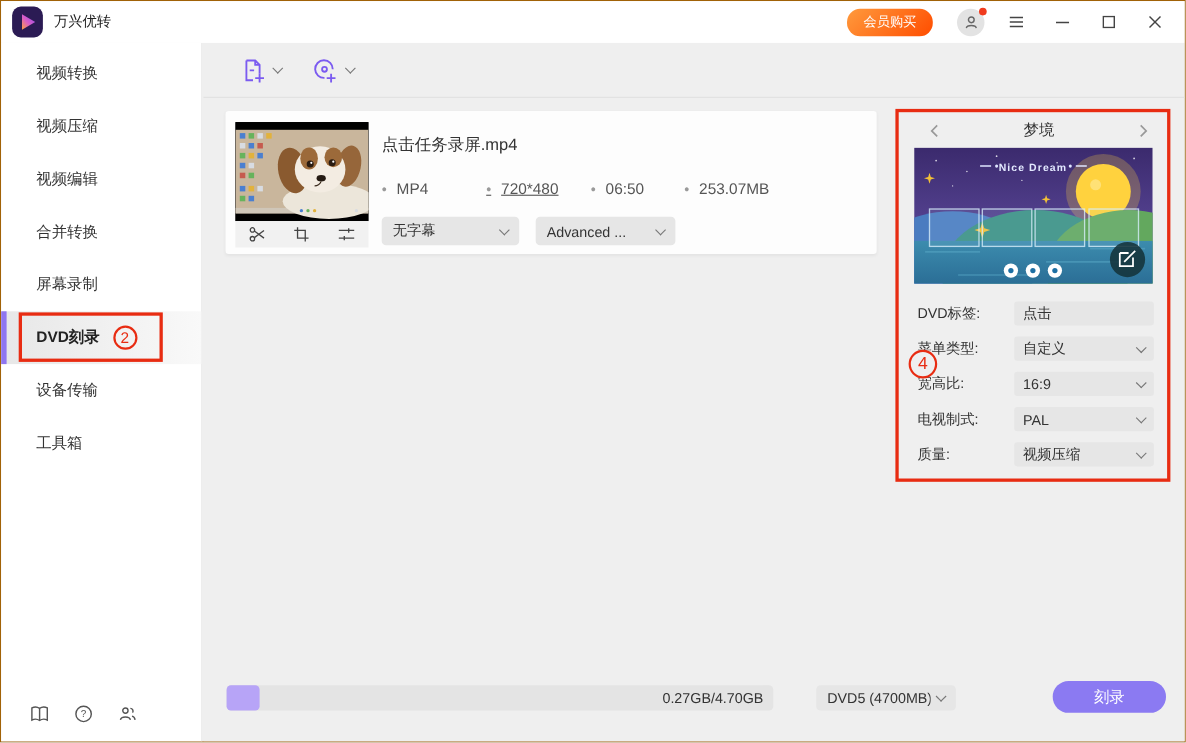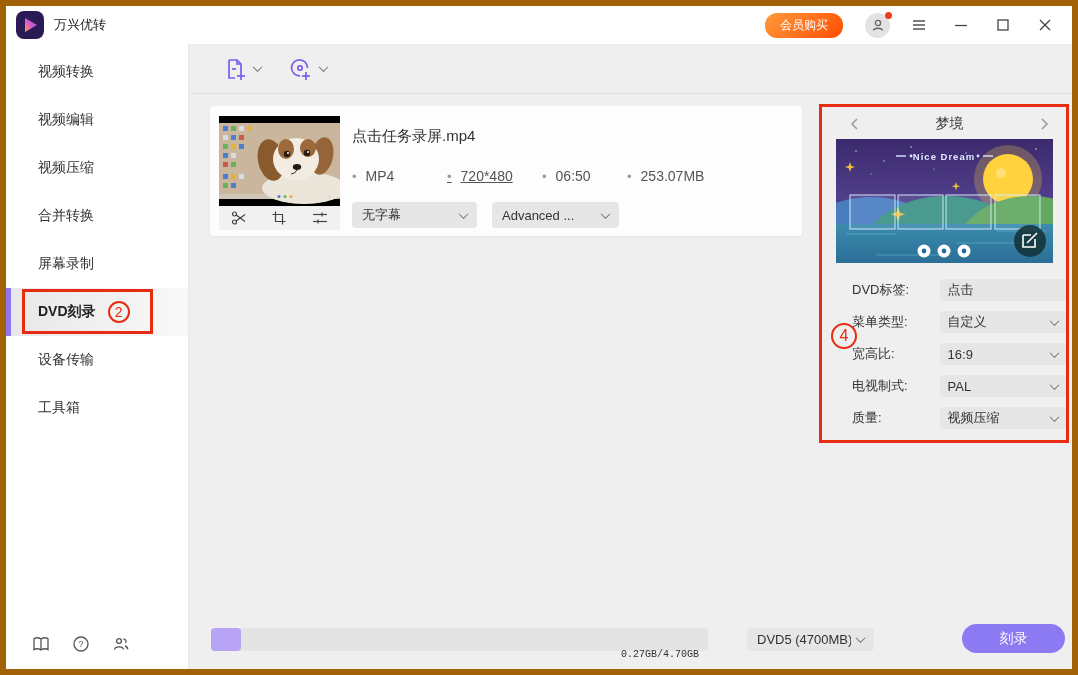--- a/index.html
+++ b/index.html
@@ -1,18 +1,18 @@
 <!DOCTYPE html>
 <html><head>
 <meta charset="utf-8">
 <style>
   * { margin:0; padding:0; box-sizing:border-box; }
   body { background:#d8d8d8; font-family:"Liberation Sans","DejaVu Sans",sans-serif; }
   .window { position:relative; width:1078px; height:675px; background:#efefef;
-            border:6px solid #a16207; overflow:hidden; }
+            border:1px solid #a16207; overflow:hidden; }
 
   
   .titlebar { position:absolute; top:0; left:0; right:0; height:38px; background:#fff;
               display:flex; align-items:center; padding:0 14px 0 10px; z-index:6; }
   .logo { width:28px; height:28px; border-radius:8px; background:#2b1b54; margin-right:10px;
           display:flex; align-items:center; justify-content:center; flex:0 0 auto; }
   .app-title { font-size:13px; color:#222; }
   .tb-right { margin-left:auto; display:flex; align-items:center; gap:16px; }
   .buy-btn { background:linear-gradient(135deg,#ff9a3d,#ff4d00); color:#fff; font-size:12px;
              padding:4px 15px; border-radius:12px; cursor:pointer; }
@@ -75,36 +75,36 @@
 
   
   .panel { position:absolute; left:629px; top:60px; width:250px; height:339px;
            border:3px solid #e82c12; }
   .panel-header { display:flex; align-items:center; justify-content:space-between;
                   padding:8px 14px 6px;margin-left:11px; }
   .panel-title { font-size:14px; color:#333; }
   .arrow { width:16px; height:16px; cursor:pointer; }
   .preview { margin:0 auto; width:217px; height:124px; position:relative; overflow:hidden; }
   .fields { margin-top:16px; }
-  .frow { display:flex; align-items:center; padding-left:30px; margin-bottom:10px; height:22px; }
+  .frow { display:flex; align-items:center; padding-left:17px; margin-bottom:10px; height:22px; }
   .flabel { width:88px; font-size:13px; color:#333; }
   .fctrl { width:127px; height:22px; background:#e6e6e6; border-radius:3px; font-size:13px;
            color:#333; display:flex; align-items:center; padding:0 8px; cursor:pointer; }
   .fctrl .grow { flex:1; }
   .fctrl input { border:none; background:transparent; font-size:13px; color:#333; width:100%;
                  font-family:inherit; outline:none; }
   .panel-badge { position:absolute; left:-3px; top:216px; width:26px; height:26px;
                  border-width:2px; font-size:16px; background:#efefef; }
 
   
   .progress-track { position:absolute; left:21px; top:584px; width:497px; height:23px;
                     background:#e4e4e4; border-radius:4px; }
   .progress-fill { position:absolute; left:0; top:0; bottom:0; width:6%;
                    background:#b7a4f7; border-radius:4px; }
-  .usage { position:absolute; right:9px; top:15px; line-height:23px; font-size:10px; color:#333;font-family:Liberation Mono, monospace; }
+  .usage { position:absolute; right:9px; top:0; line-height:23px; font-size:13px; color:#333; }
   .disc-select { position:absolute; left:557px; top:584px; width:127px; height:23px; gap:6px; }
   .disc-select .grow { flex:1; white-space:nowrap; overflow:hidden; }
   .burn-btn { position:absolute; left:772px; top:580px; width:103px; height:29px;
               background:#8b7af2; border-radius:15px; color:#fff; font-size:14px;
               display:flex; align-items:center; justify-content:center; cursor:pointer; }
 </style>
 </head>
 <body>
 
 <div class="window">
@@ -161,24 +161,24 @@
       </div>
     </div>
   </div>
 
   <div class="sidebar">
     <div class="nav">
       <div class="nav-item">
           <span>视频转换</span>
         </div>
       <div class="nav-item">
+          <span>视频压缩</span>
+        </div>
+      <div class="nav-item">
           <span>视频编辑</span>
-        </div>
-      <div class="nav-item">
-          <span>视频压缩</span>
         </div>
       <div class="nav-item">
           <span>合并转换</span>
         </div>
       <div class="nav-item">
           <span>屏幕录制</span>
         </div>
       <div class="nav-item selected">
         <span>DVD刻录</span>
         <span class="badge">2</span>

